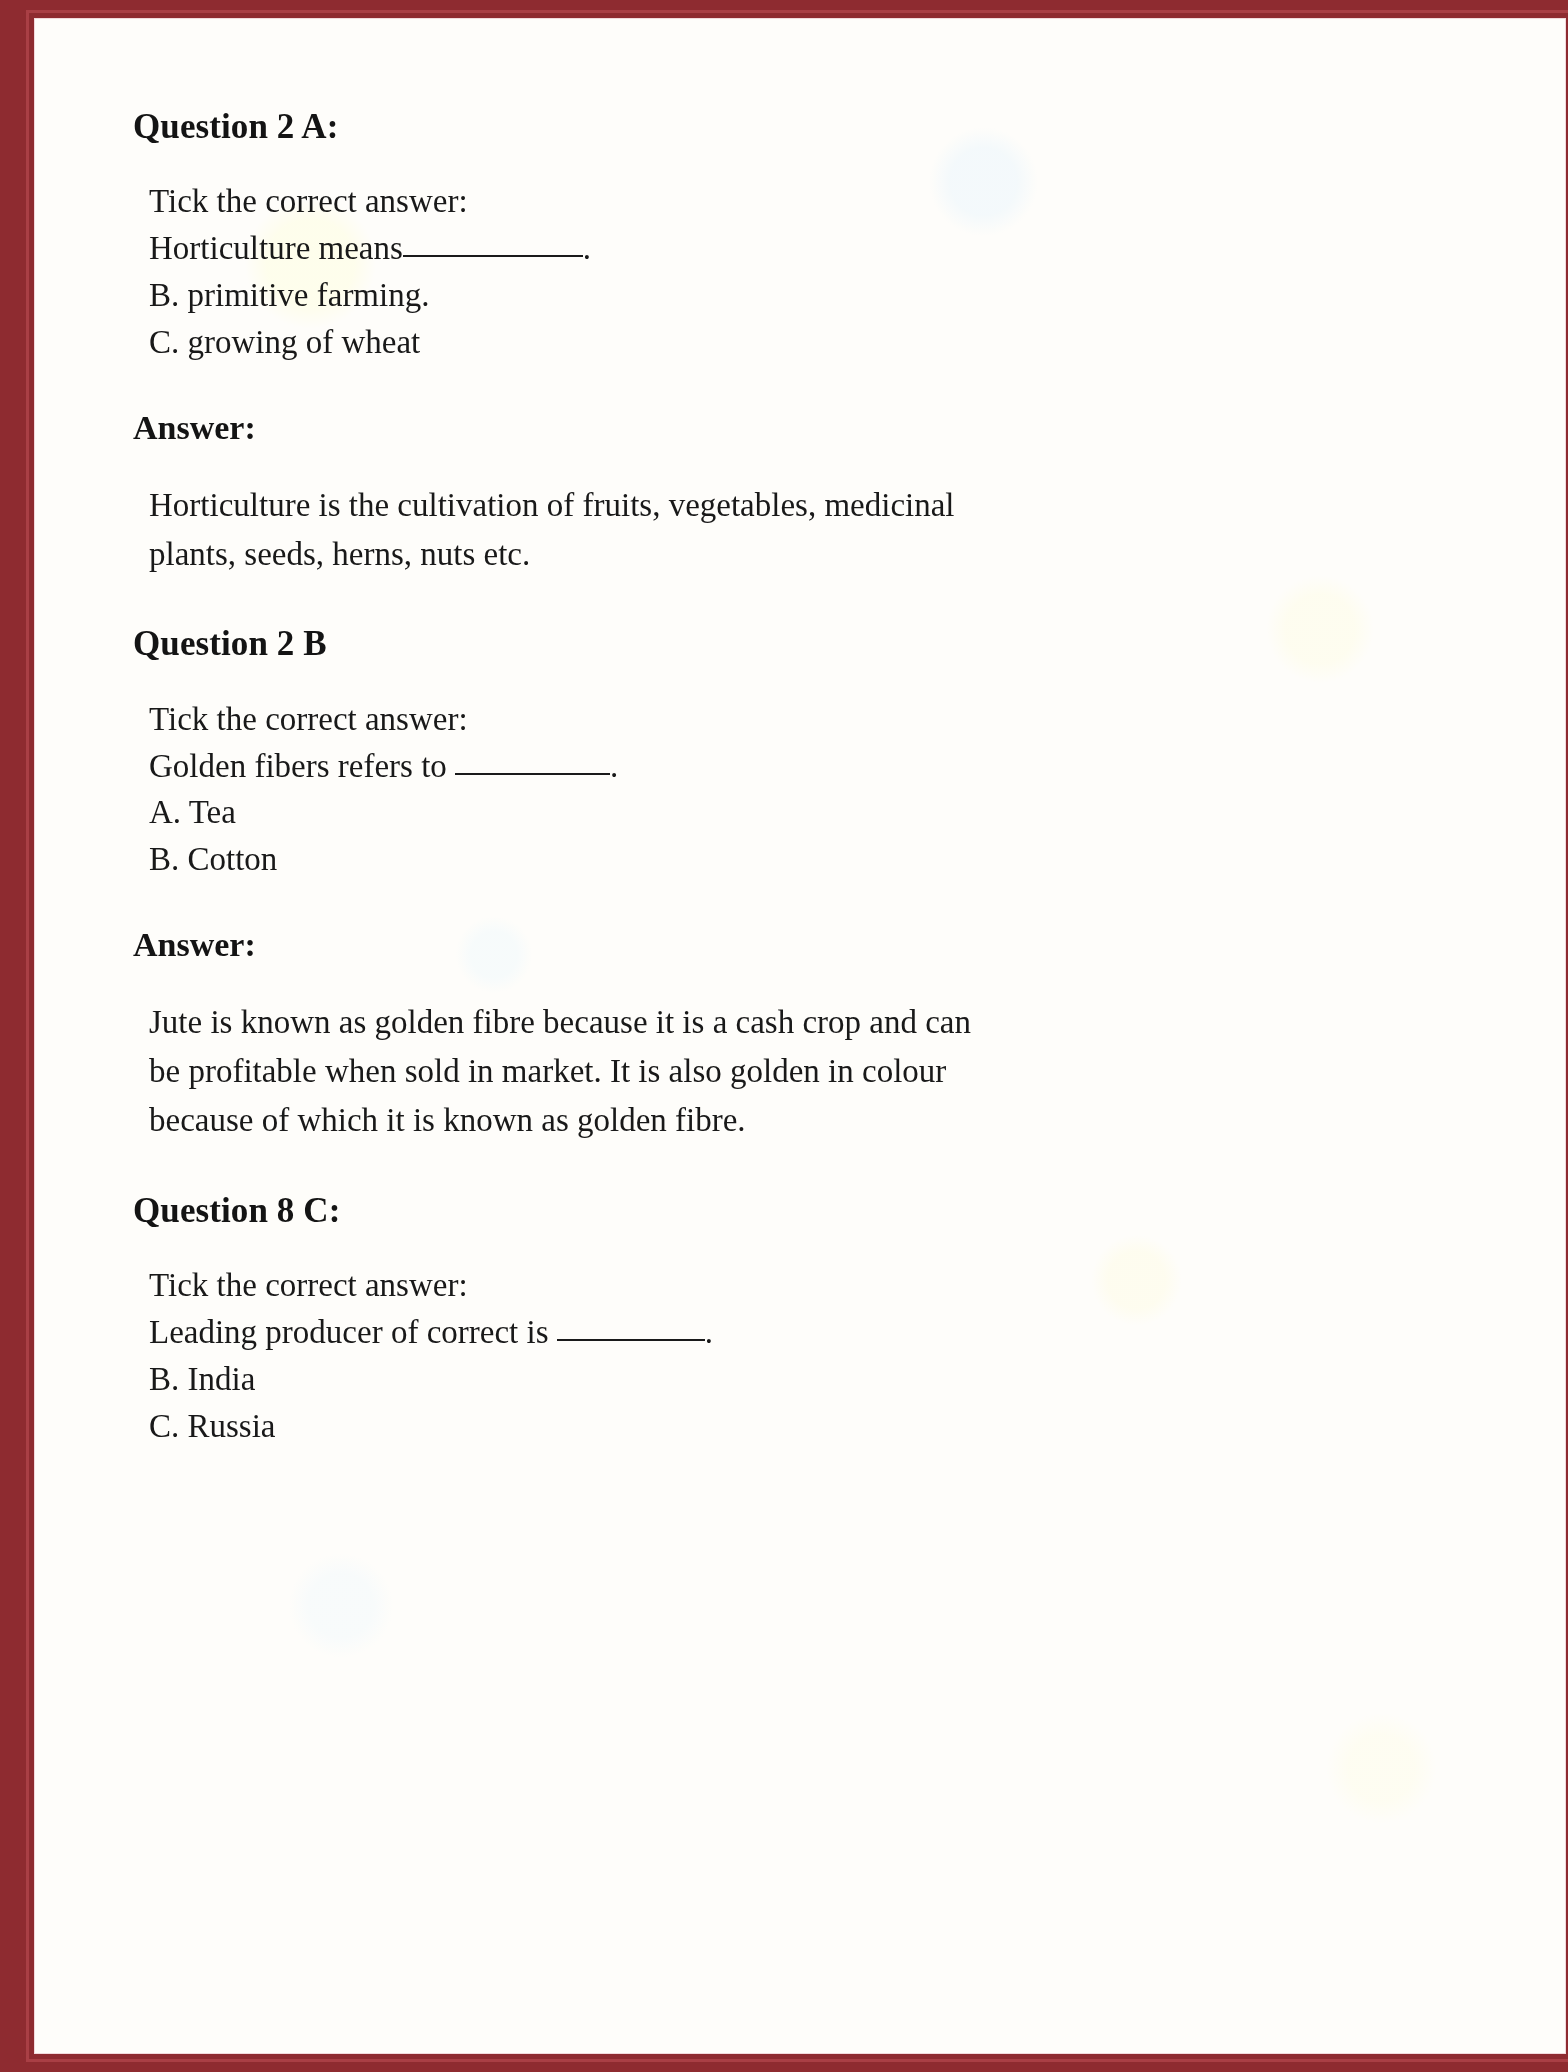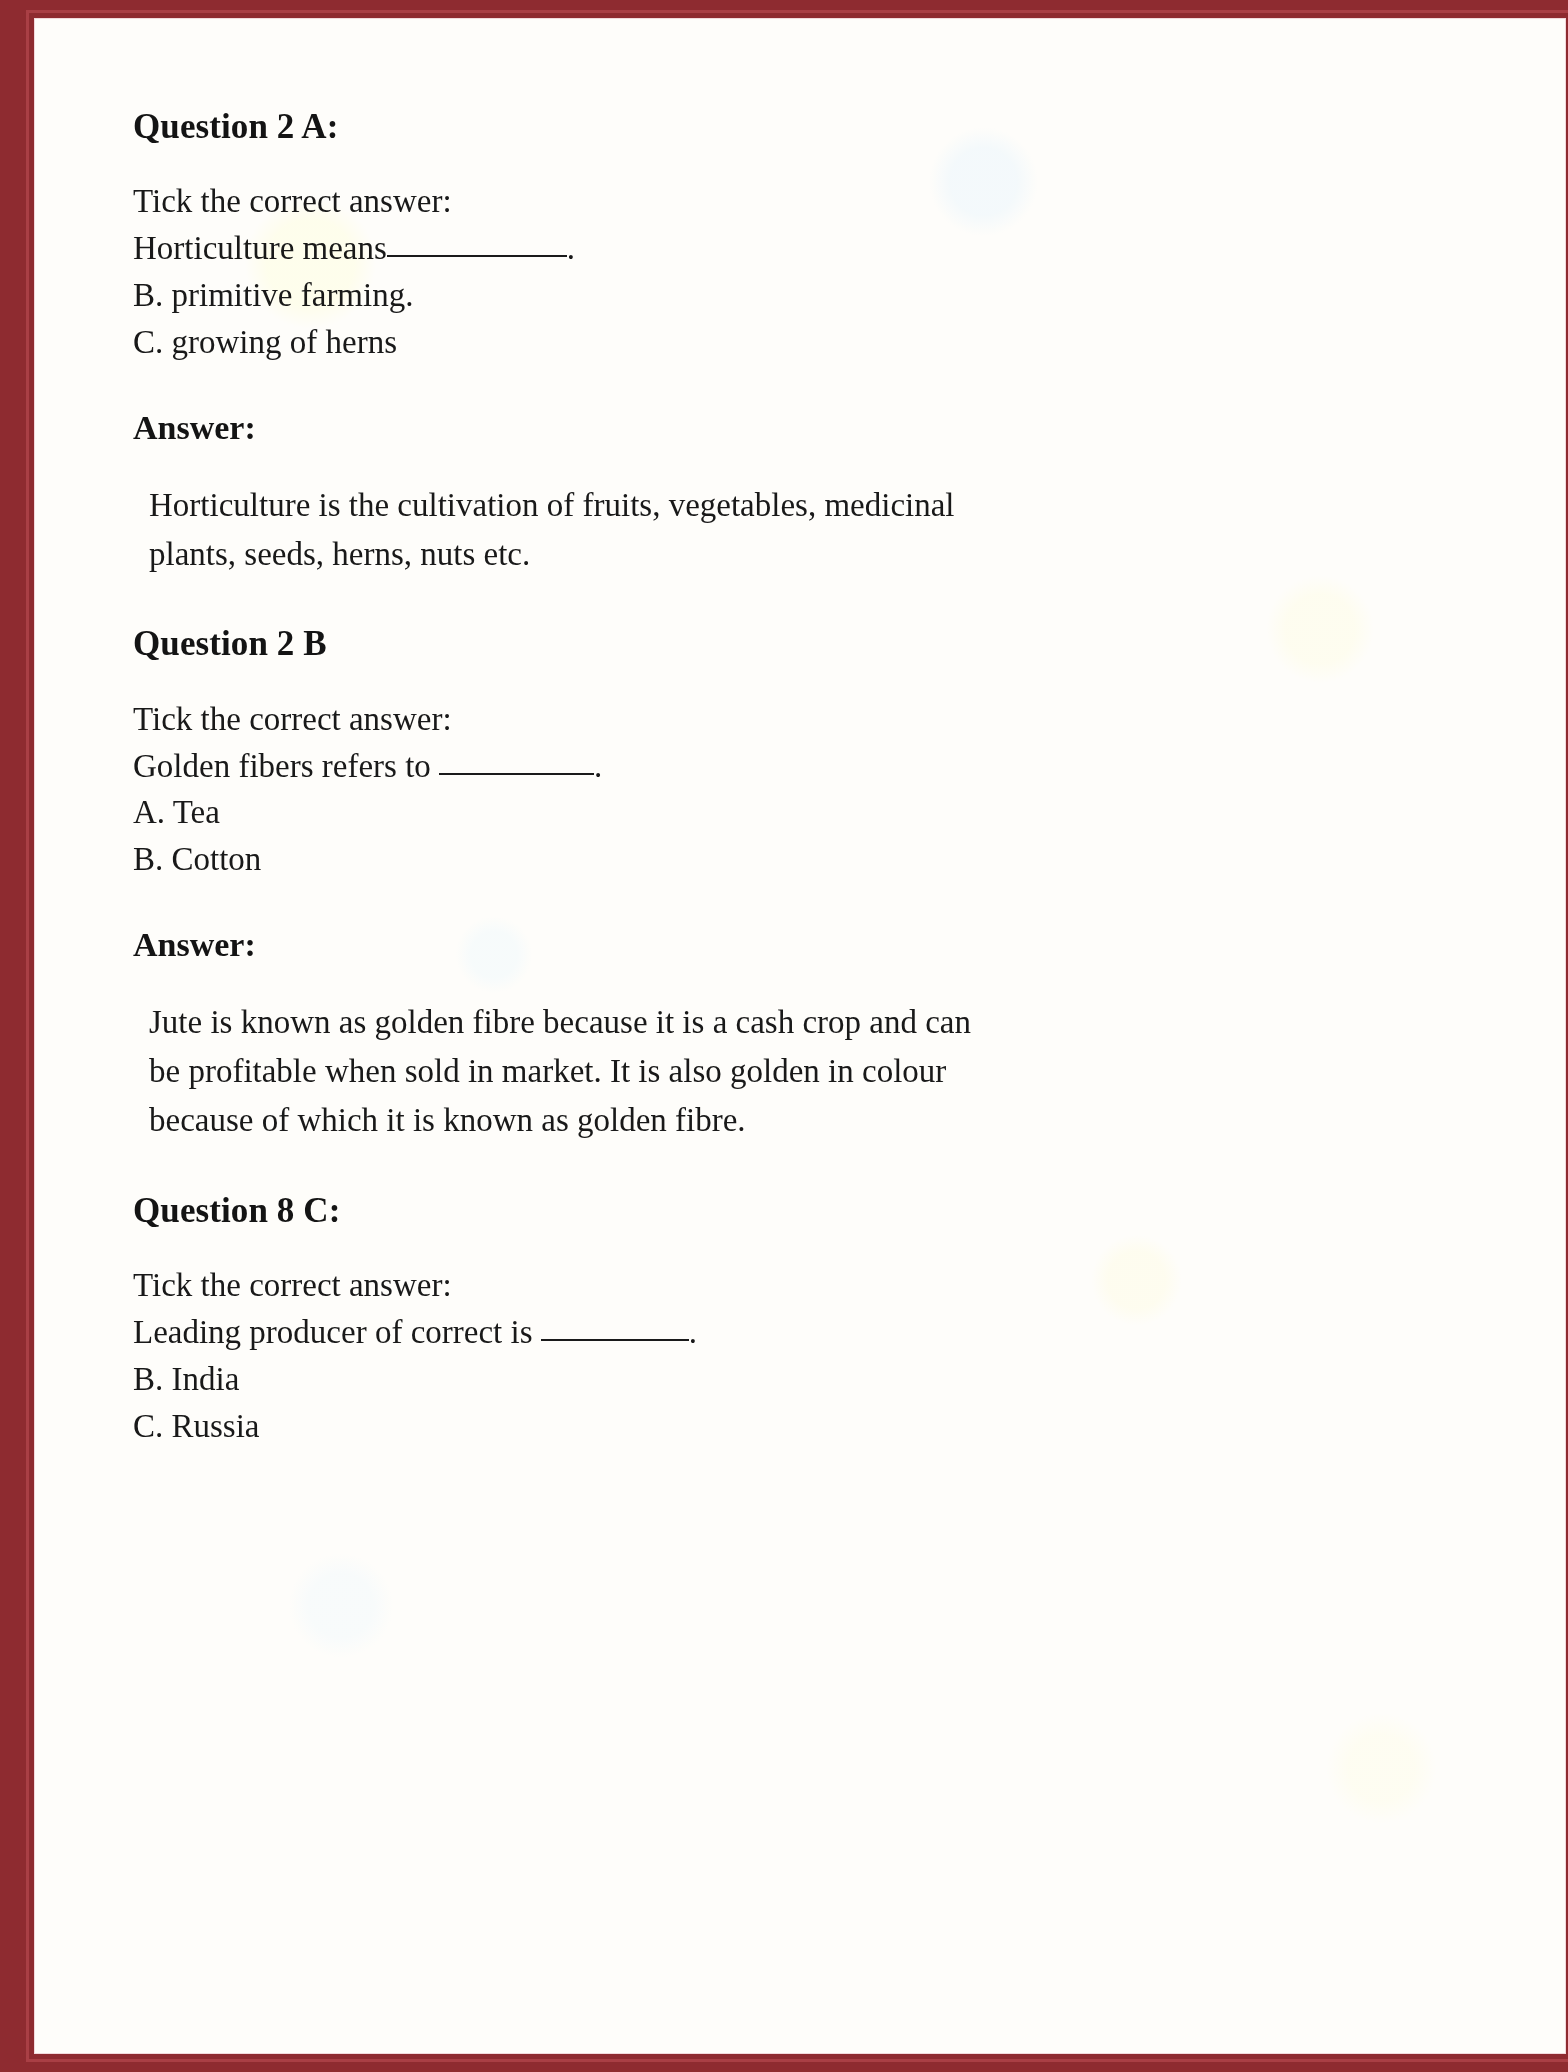--- a/index.html
+++ b/index.html
@@ -81,21 +81,21 @@
 
   .answer-heading {
     font-weight: bold;
     font-size: 34px;
     line-height: 1.15;
     color: #141414;
     margin: 42px 0 34px 0;
   }
 
   .stem-block {
-    margin: 0;
+    margin: 16px;
   }
   .stem-line {
     font-size: 33px;
     line-height: 1.42;
     color: #191919;
     white-space: nowrap;
   }
 
   .blank-rule {
     display: inline-block;
@@ -135,21 +135,21 @@
       <div class="content">
 
         <h2 class="q-heading">Question 2 A:</h2>
 
         <div class="stem-block">
           <div class="stem-line">Tick the correct answer:</div>
           <div class="stem-line">
             <span>Horticulture means</span><span class="blank-rule w-long"></span><span>.</span>
           </div>
           <div class="option-line">B. primitive farming.</div>
-          <div class="option-line">C. growing of herns</div>
+          <div class="option-line">C. growing of wheat</div>
         </div>
 
         <h3 class="answer-heading">Answer:</h3>
 
         <p class="answer-body">
           <span class="ab-line">Horticulture is the cultivation of fruits, vegetables, medicinal</span><br>
           <span class="ab-line">plants, seeds, herns, nuts etc.</span>
         </p>
 
         <h2 class="q-heading spaced-top">Question 2 B</h2>

